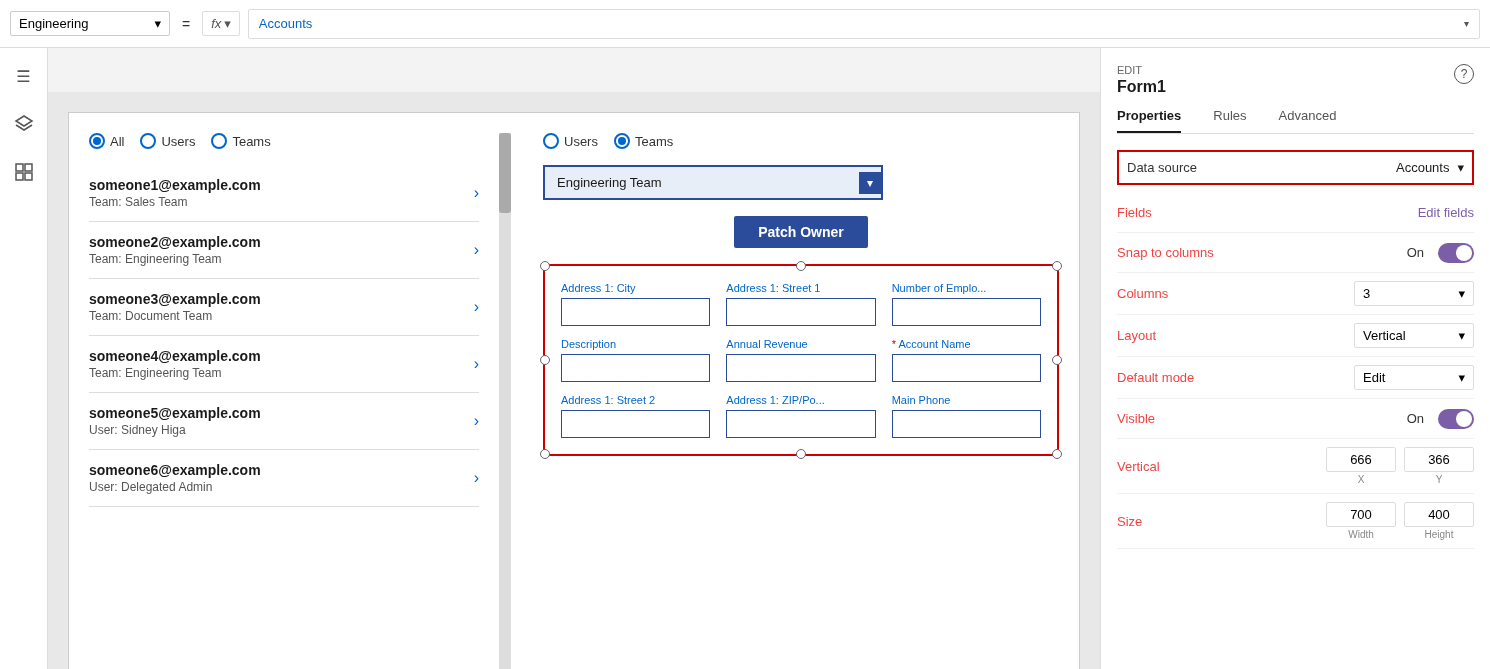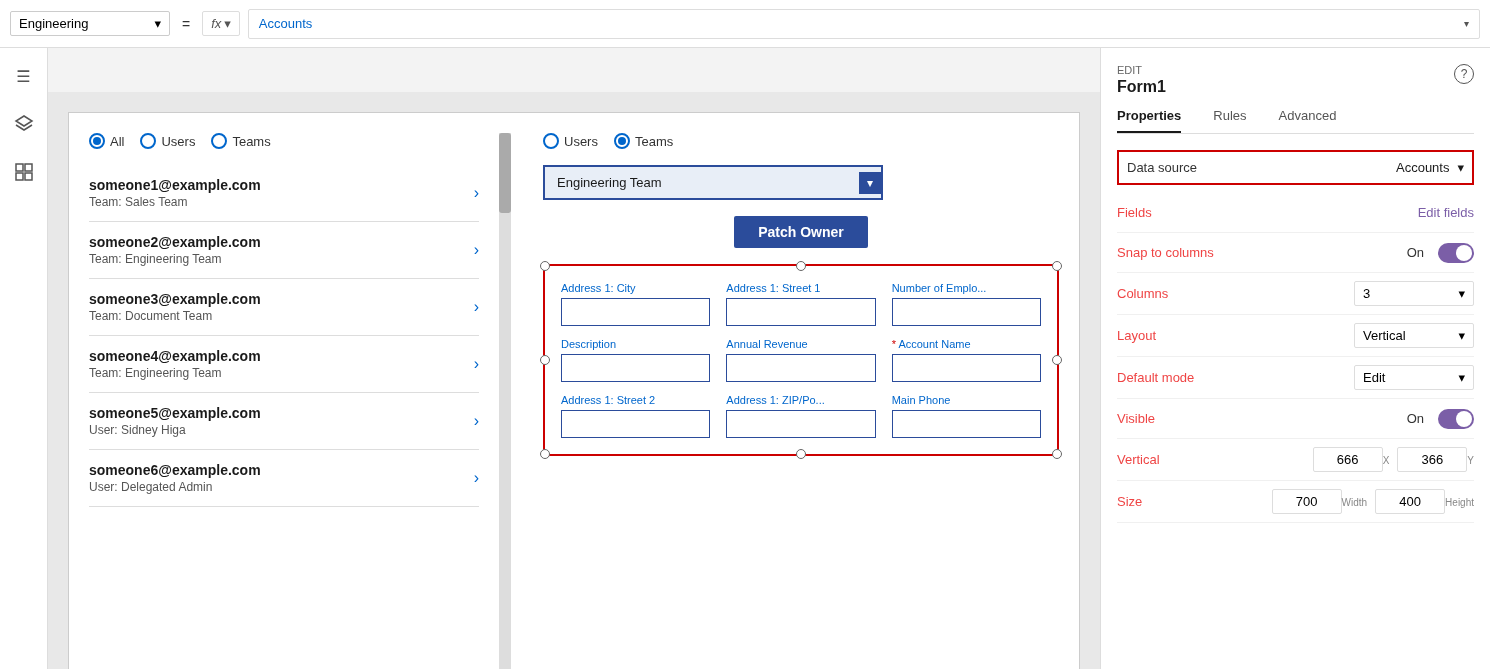--- a/index.html
+++ b/index.html
@@ -399,21 +399,21 @@
     .num-input {
       border: 1px solid #ddd;
       border-radius: 2px;
       padding: 4px 8px;
       font-size: 13px;
       width: 70px;
       text-align: center;
     }
     .coord-group {
       display: flex;
-      flex-direction: row;
+      flex-direction: column;
       align-items: center;
     }
     .coord-label {
       font-size: 10px;
       color: #888;
       margin-top: 2px;
     }
 
     
     .edit-fields-link {

